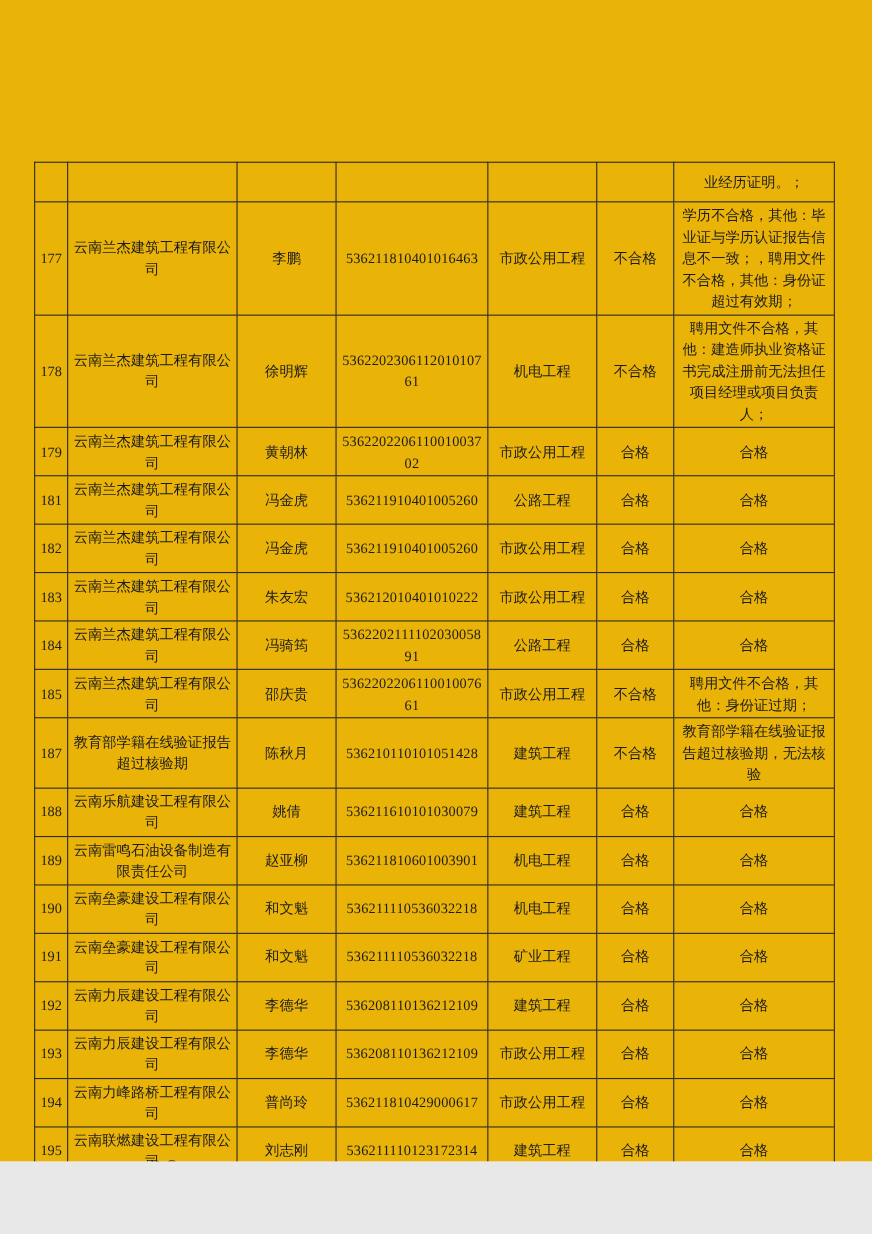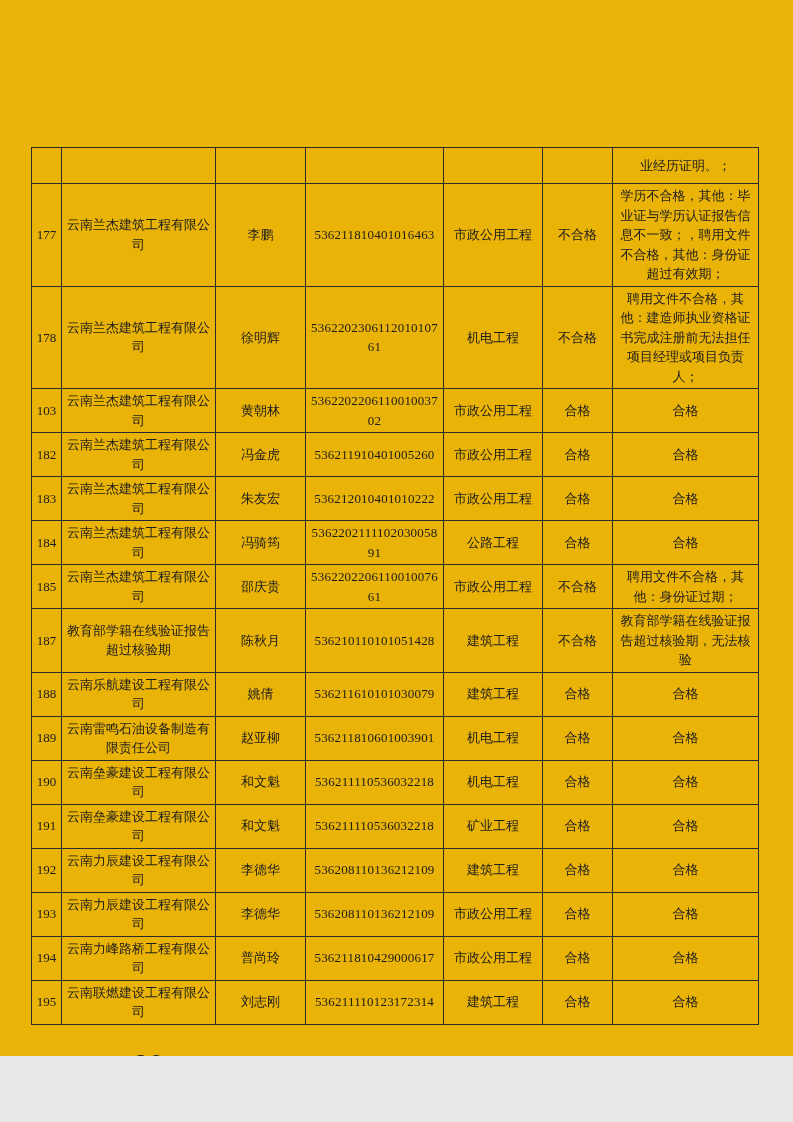--- a/index.html
+++ b/index.html
@@ -100,25 +100,34 @@
           <tr>
     <td class="col-seq">178</td>
     <td class="col-company">云南兰杰建筑工程有限公司</td>
     <td class="col-name">徐明辉</td>
     <td class="col-cert">536220230611201010761</td>
     <td class="col-major">机电工程</td>
     <td class="col-result">不合格</td>
     <td class="col-remark">聘用文件不合格，其他：建造师执业资格证书完成注册前无法担任项目经理或项目负责人；</td>
   </tr>
           <tr>
-    <td class="col-seq">103</td>
+    <td class="col-seq">179</td>
     <td class="col-company">云南兰杰建筑工程有限公司</td>
     <td class="col-name">黄朝林</td>
     <td class="col-cert">536220220611001003702</td>
     <td class="col-major">市政公用工程</td>
+    <td class="col-result">合格</td>
+    <td class="col-remark">合格</td>
+  </tr>
+          <tr>
+    <td class="col-seq">181</td>
+    <td class="col-company">云南兰杰建筑工程有限公司</td>
+    <td class="col-name">冯金虎</td>
+    <td class="col-cert">536211910401005260</td>
+    <td class="col-major">公路工程</td>
     <td class="col-result">合格</td>
     <td class="col-remark">合格</td>
   </tr>
           <tr>
     <td class="col-seq">182</td>
     <td class="col-company">云南兰杰建筑工程有限公司</td>
     <td class="col-name">冯金虎</td>
     <td class="col-cert">536211910401005260</td>
     <td class="col-major">市政公用工程</td>
     <td class="col-result">合格</td>

